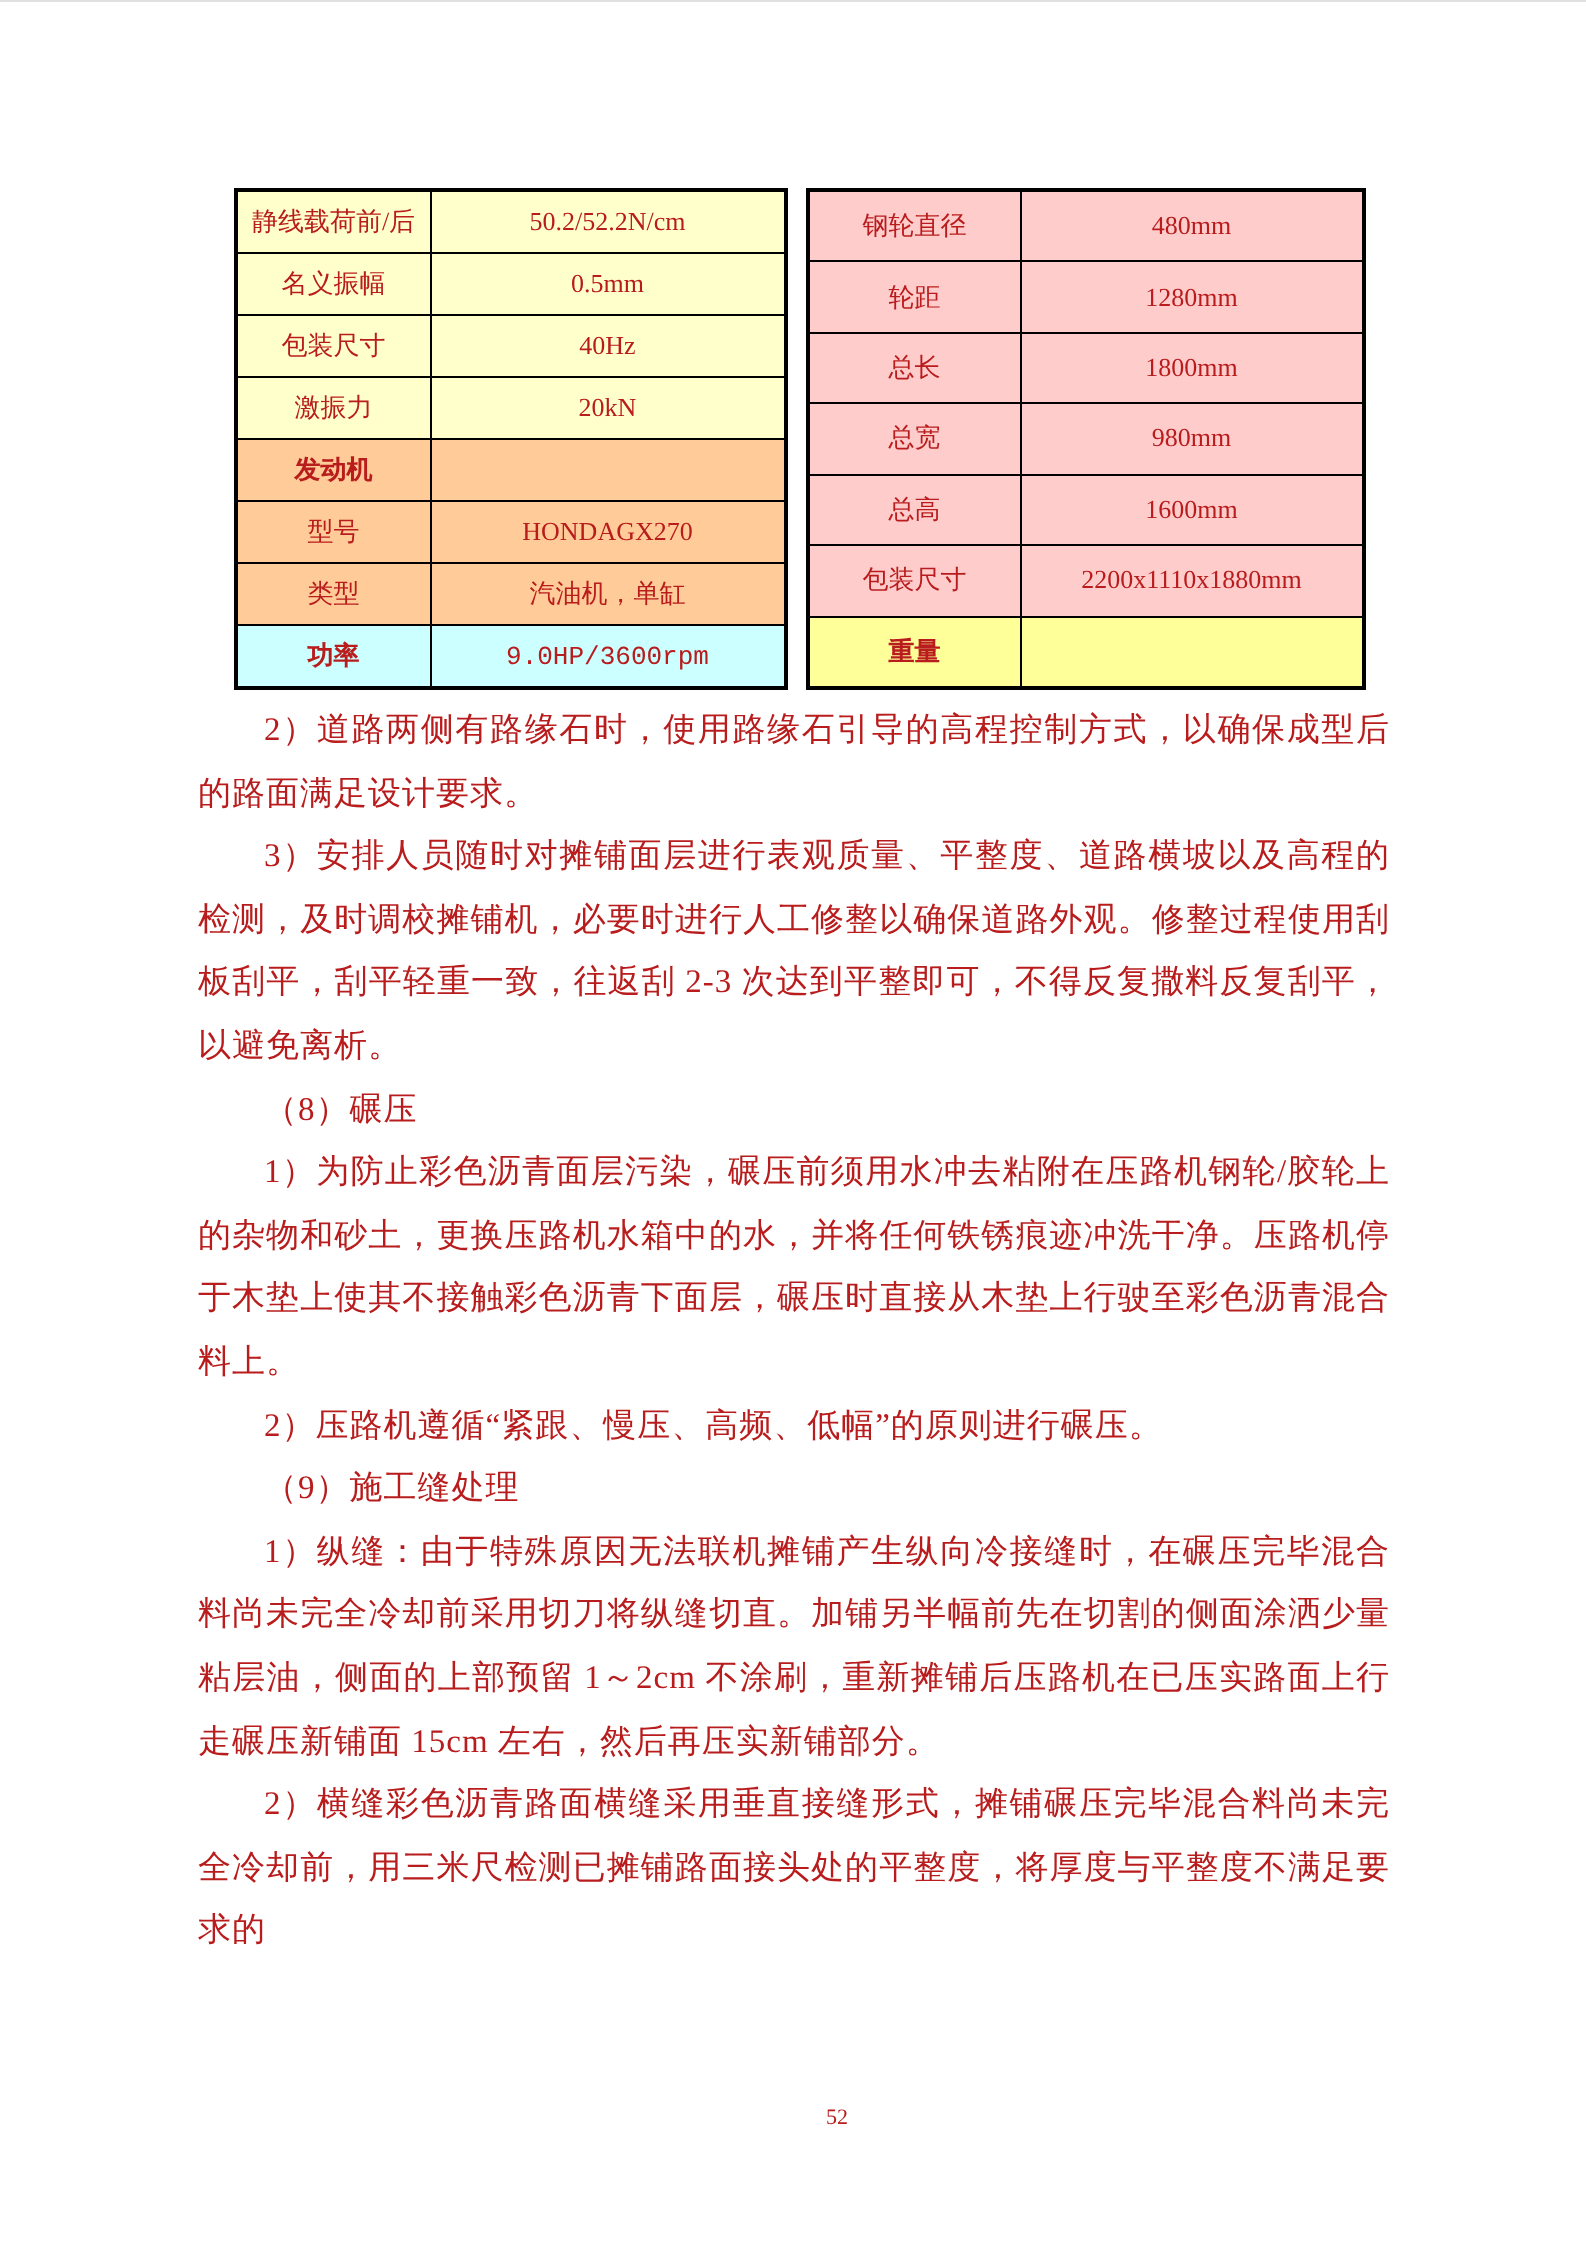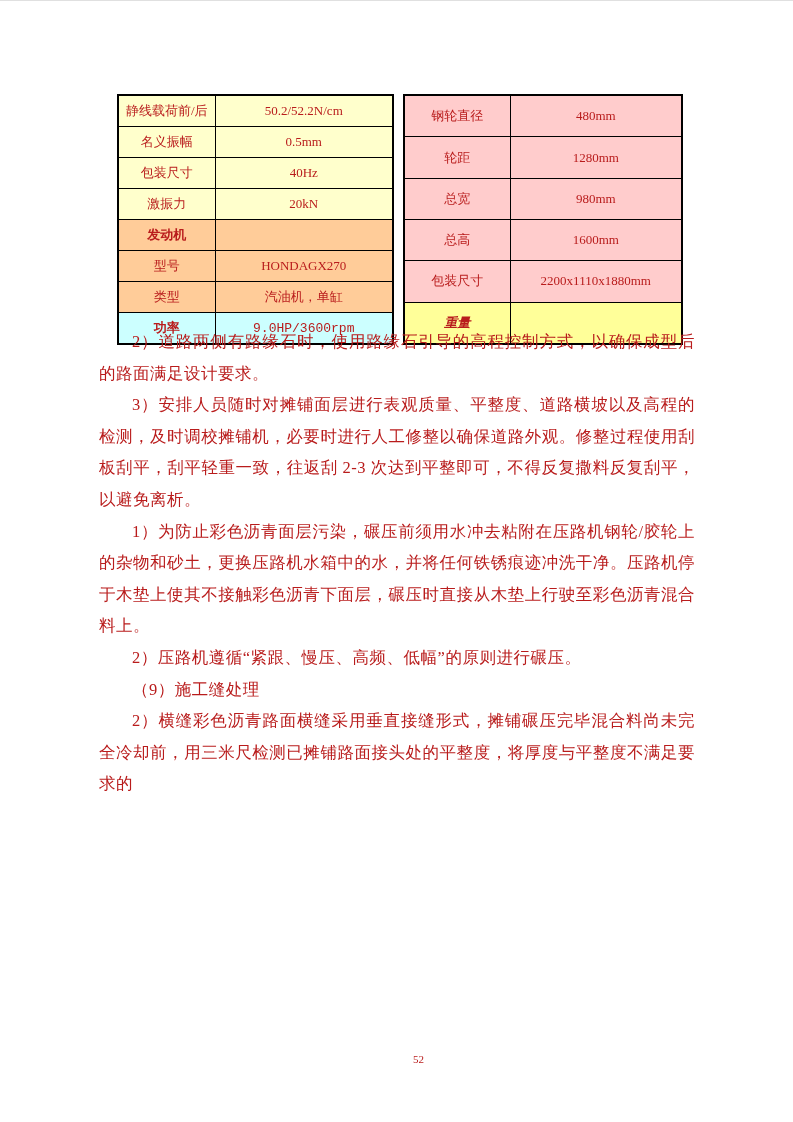--- a/index.html
+++ b/index.html
@@ -37,26 +37,26 @@
   }
   table.left-spec{width:277px;}
   table.right-spec{width:280px;}
   table.left-spec col.c-label{width:97px;}
   table.right-spec col.c-label{width:106px;}
   table.spec{border:2px solid #000;}
   .bg-yellow{background:#FFFFCC;}
   .bg-orange{background:#FFCC99;}
   .bg-cyan{background:#CCFFFF;font-family:Liberation Mono, monospace;}
   .bg-pink{background:#FFCCCC;margin-left:29px;}
-  .bg-cream{background:#FFFF99;font-style:italic;}
+  .bg-cream{background:#FFFF99;}
   td.b{font-weight:bold;}
   
   .body-text{
     position:absolute;
-    top:325px;left:99px;
+    top:348px;left:99px;
     width:596px;
   }
   .body-text p{
     margin:0;
     font-size:16.5px;
     line-height:31.6px;
     text-align:justify;
     text-justify:inter-ideograph;
     text-indent:2em;
     letter-spacing:0.5px;
@@ -127,20 +127,24 @@
       <tbody>
         <tr>
           <td class="bg-pink">钢轮直径</td>
           <td class="bg-pink">480mm</td>
         </tr>
         <tr>
           <td class="bg-pink">轮距</td>
           <td class="bg-pink">1280mm</td>
         </tr>
         <tr>
+          <td class="bg-pink">总长</td>
+          <td class="bg-pink">1800mm</td>
+        </tr>
+        <tr>
           <td class="bg-pink">总宽</td>
           <td class="bg-pink">980mm</td>
         </tr>
         <tr>
           <td class="bg-pink">总高</td>
           <td class="bg-pink">1600mm</td>
         </tr>
         <tr>
           <td class="bg-pink">包装尺寸</td>
           <td class="bg-pink">2200x1110x1880mm</td>
@@ -150,23 +154,25 @@
           <td class="bg-cream"></td>
         </tr>
       </tbody>
     </table>
 
   </div>
 
   <div class="body-text">
     <p>2）道路两侧有路缘石时，使用路缘石引导的高程控制方式，以确保成型后的路面满足设计要求。</p>
     <p>3）安排人员随时对摊铺面层进行表观质量、平整度、道路横坡以及高程的检测，及时调校摊铺机，必要时进行人工修整以确保道路外观。修整过程使用刮板刮平，刮平轻重一致，往返刮 2-3 次达到平整即可，不得反复撒料反复刮平，以避免离析。</p>
+    <p>（8）碾压</p>
     <p>1）为防止彩色沥青面层污染，碾压前须用水冲去粘附在压路机钢轮/胶轮上的杂物和砂土，更换压路机水箱中的水，并将任何铁锈痕迹冲洗干净。压路机停于木垫上使其不接触彩色沥青下面层，碾压时直接从木垫上行驶至彩色沥青混合料上。</p>
     <p>2）压路机遵循“紧跟、慢压、高频、低幅”的原则进行碾压。</p>
     <p>（9）施工缝处理</p>
+    <p>1）纵缝：由于特殊原因无法联机摊铺产生纵向冷接缝时，在碾压完毕混合料尚未完全冷却前采用切刀将纵缝切直。加铺另半幅前先在切割的侧面涂洒少量粘层油，侧面的上部预留 1～2cm 不涂刷，重新摊铺后压路机在已压实路面上行走碾压新铺面 15cm 左右，然后再压实新铺部分。</p>
     <p>2）横缝彩色沥青路面横缝采用垂直接缝形式，摊铺碾压完毕混合料尚未完全冷却前，用三米尺检测已摊铺路面接头处的平整度，将厚度与平整度不满足要求的</p>
   </div>
 
   <div class="page-footer">
     <span>52</span>
   </div>
 
 </div>
 
 </body></html>

